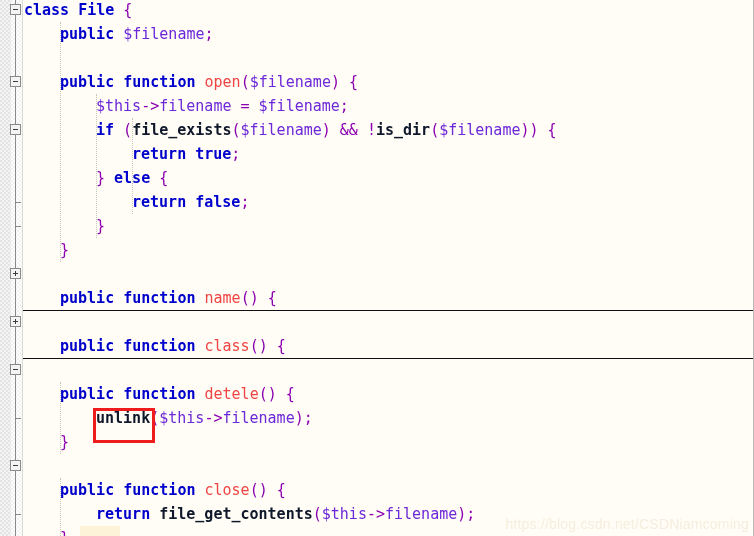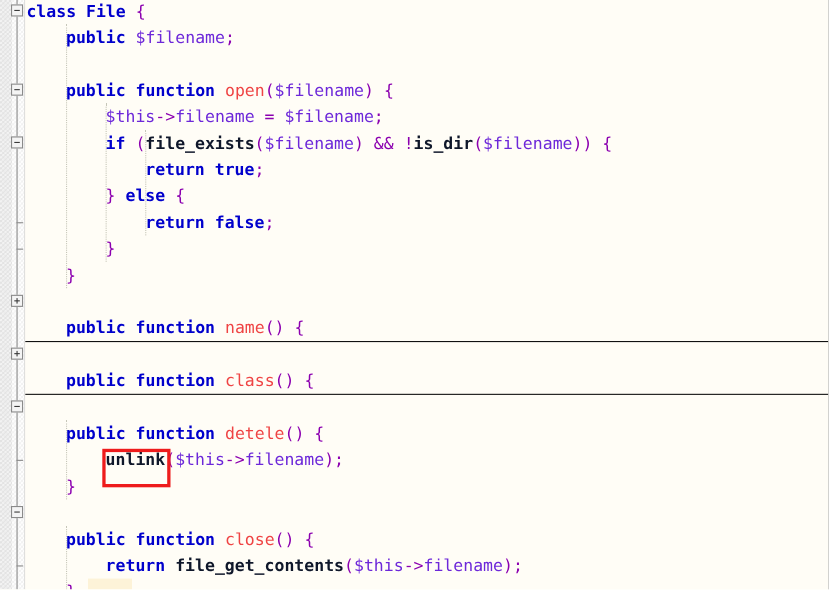--- a/index.html
+++ b/index.html
@@ -202,15 +202,16 @@
         <div class="line" style="top: 478px; left: 37px;"><span class="kw">public</span><span class="plain"> </span><span class="kw">function</span><span class="plain"> </span><span class="plain">close</span><span class="pun">()</span><span class="plain"> </span><span class="pun">{</span></div>
         <div class="line" style="top: 502px; left: 73px;"><span class="kw">return</span><span class="plain"> </span><span class="fn">file_get_contents</span><span class="pun">(</span><span class="var">$this</span><span class="pun">-&gt;</span><span class="var">filename</span><span class="pun">)</span><span class="pun">;</span></div>
         <div class="line" style="top: 526px; left: 37px;"><span class="pun">}</span></div>
       </div>
     <div id="fold-lines">
         <div class="fold-line" style="top: 310px;"></div>
         <div class="fold-line" style="top: 358px;"></div>
       </div>
     <div class="hl-box" id="hl-box" style="left: 70px; top: 408px; width: 62px; height: 35px;"></div>
     <div class="current-line"></div>
+    <div class="watermark">https://blog.csdn.net/CSDNiamcoming</div>
   </div>
 
 </div>
 
 </body></html>

